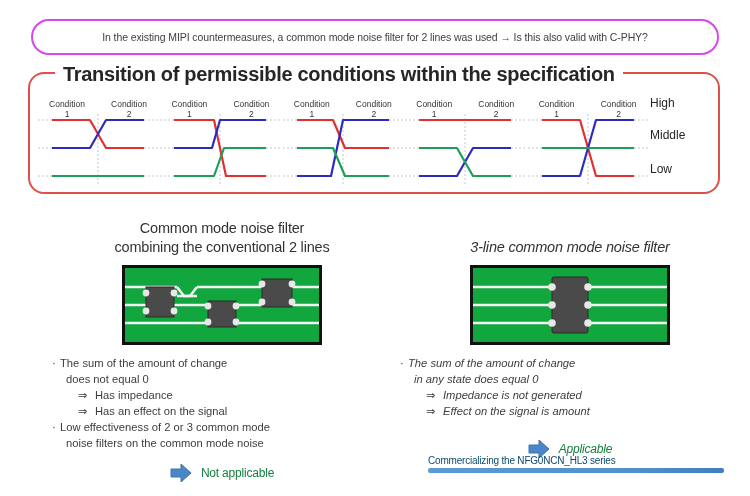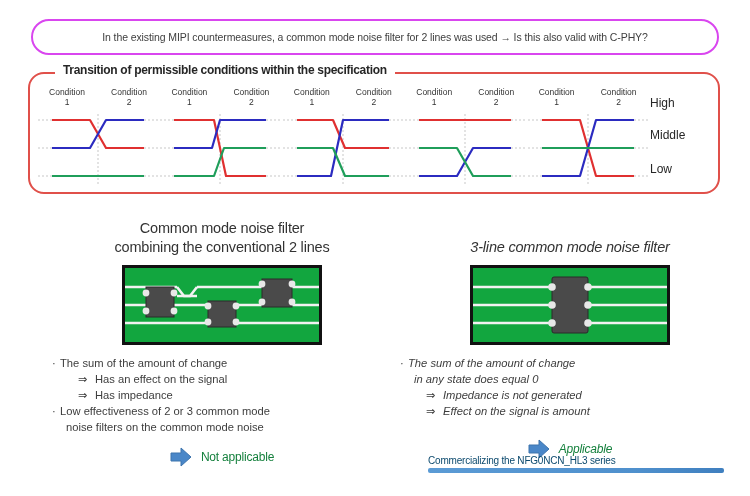--- a/index.html
+++ b/index.html
@@ -21,31 +21,31 @@
   }
 
   
   .spec-frame{
     position:absolute;left:28px;top:72px;width:692px;height:122px;
     border:2px solid #e0504a;border-radius:16px;box-sizing:border-box;
   }
   .spec-title{
     position:absolute;left:55px;top:63px;
     background:#ffffff;padding:0 8px;
-    font-size:12px;font-weight:bold;color:#262626;letter-spacing:-0.3px;
+    font-size:20px;font-weight:bold;color:#262626;letter-spacing:-0.3px;
     white-space:nowrap;
   }
 
   .panels{
     position:absolute;left:36px;top:88px;width:612px;height:100px;
     display:flex;gap:0px;
   }
   .panel{width:124px;height:100px;position:relative;}
   .panel .cond{
-    position:absolute;top:0;width:62px;text-align:center;
+    position:absolute;top:12px;width:62px;text-align:center;
     font-size:8.5px;color:#333;line-height:9.5px;
   }
   .panel .cond.c1{left:0px;}
   .panel .cond.c2{left:62px;}
   .panel .cond .num{display:block;font-size:8.5px;}
   .wave{position:absolute;left:0;top:22px;width:124px;height:78px;}
 
   .levels{
     position:absolute;left:650px;top:96px;width:96px;height:92px;
     font-size:12px;color:#262626;
@@ -272,22 +272,23 @@
           <circle cx="140" cy="19" r="3.4" fill="#e8e8e8"></circle>
           <circle cx="140" cy="37" r="3.4" fill="#e8e8e8"></circle>
           <circle cx="170" cy="19" r="3.4" fill="#e8e8e8"></circle>
           <circle cx="170" cy="37" r="3.4" fill="#e8e8e8"></circle>
         </g>
       </svg>
     </div>
 
     <div class="bullets">
       <div class="b"><span class="dot">·</span><span>The sum of the amount of change</span></div>
+      <div class="ind">does not equal 0</div>
+      <div class="ind2"><span class="arr">⇒</span><span>Has impedance</span></div>
       <div class="ind2"><span class="arr">⇒</span><span>Has an effect on the signal</span></div>
-      <div class="ind2"><span class="arr">⇒</span><span>Has impedance</span></div>
       <div class="b"><span class="dot">·</span><span>Low effectiveness of 2 or 3 common mode</span></div>
       <div class="ind">noise filters on the common mode noise</div>
     </div>
 
     <div class="verdict">
       <svg class="blue-arrow" width="22" height="20" viewBox="0 0 22 20">
         <path d="M1,6 L11,6 L11,1 L21,10 L11,19 L11,14 L1,14 Z" fill="#4a87c8" stroke="#3d74ad" stroke-width="1" stroke-linejoin="round"></path>
       </svg>
       <span class="verdict-text">Not applicable</span>
     </div>

